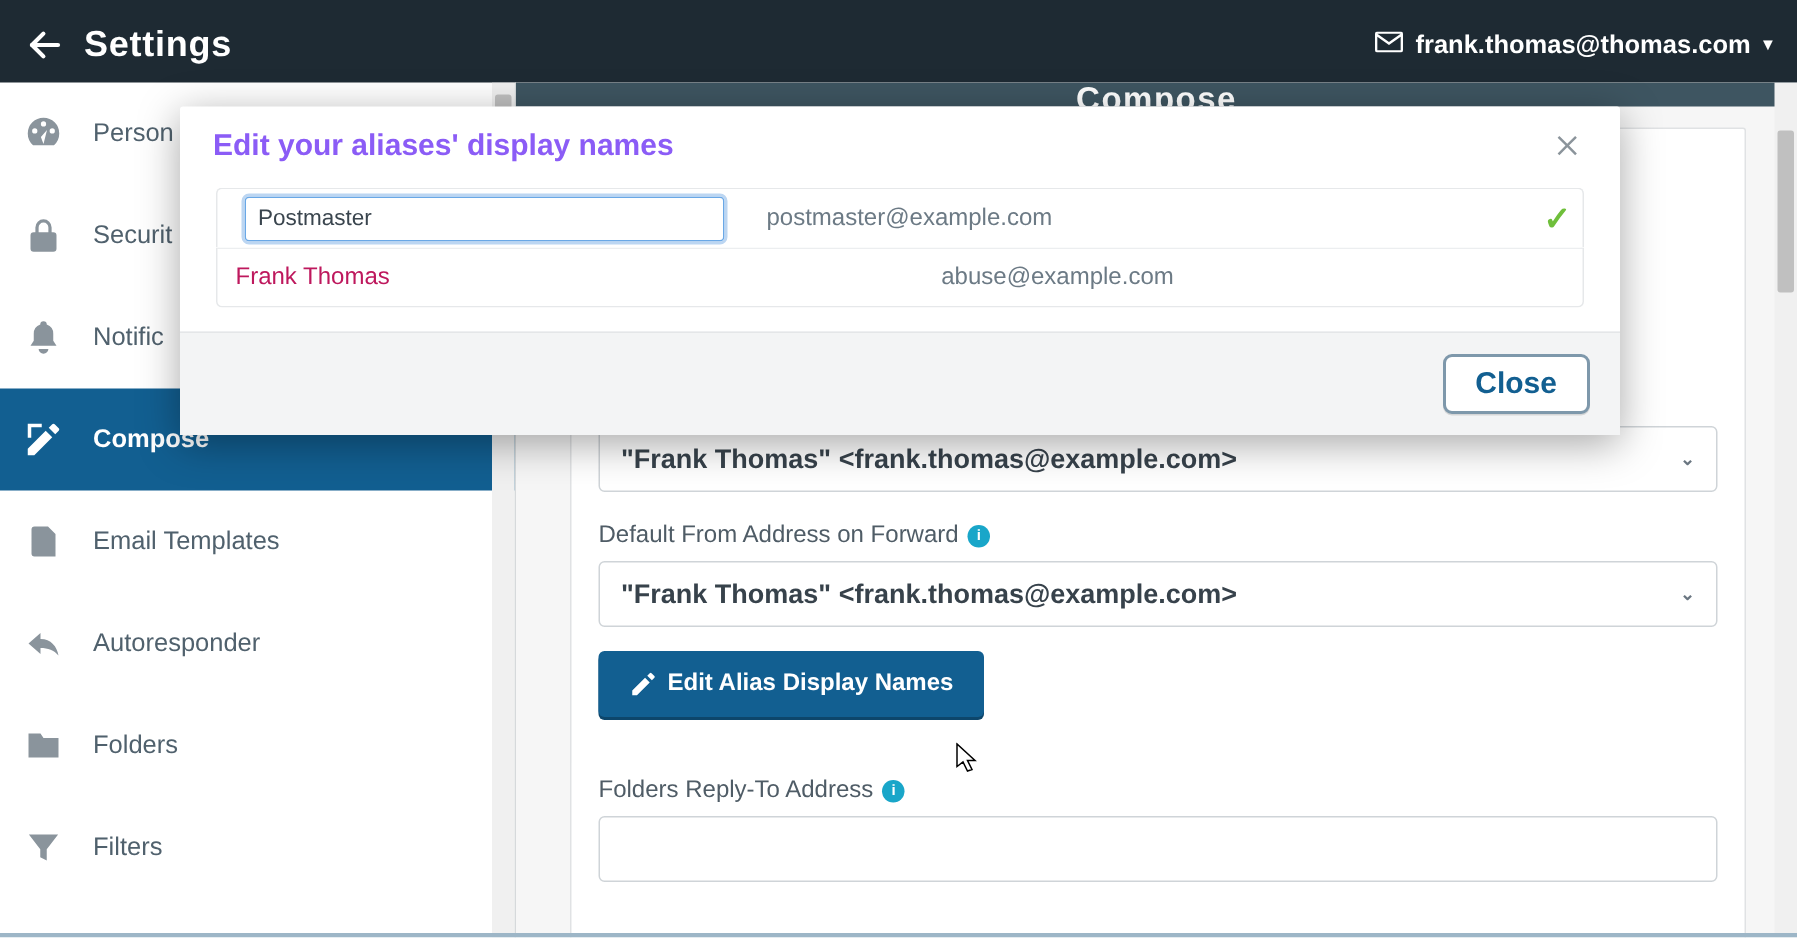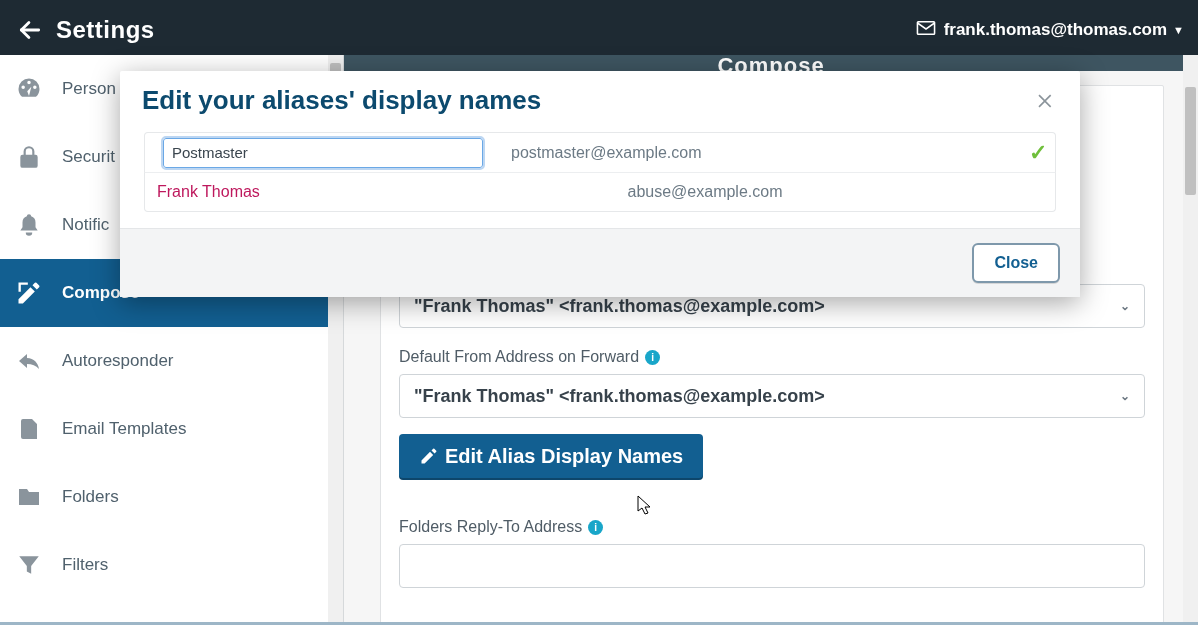--- a/index.html
+++ b/index.html
@@ -35,46 +35,46 @@
   .banner span { position: relative; top: 11px; letter-spacing: 1px; }
 
   .card { position: absolute; left: 36px; top: 30px; right: 34px; bottom: -40px; background: #fff; border: 1px solid #e0e2e4; border-radius: 2px; padding: 18px 18px; }
 
   .field-label { color: #4f5c66; font-size: 16px; margin-bottom: 8px; display: flex; align-items: center; gap: 6px; }
   .info-dot { width: 15px; height: 15px; border-radius: 50%; background: #19a6c9; color: #fff; font-size: 10px; font-weight: 700; display: inline-flex; align-items: center; justify-content: center; }
 
   .select-box { width: 100%; height: 44px; border: 1px solid #cfd4d8; border-radius: 4px; display: flex; align-items: center; justify-content: space-between; padding: 0 14px; color: #37424b; font-size: 18px; font-weight: 600; background: #fff; cursor: pointer; }
   .select-box .chev { color: #6a7681; font-size: 12px; }
 
-  .btn-primary { margin-top: 16px; height: 44px; padding: 0 20px; background: #125f91; color: #fff; border: none; border-radius: 4px; font-size: 20px; font-weight: 700; display: inline-flex; align-items: center; gap: 6px; cursor: pointer; box-shadow: 0 2px 0 #0d466b; }
+  .btn-primary { margin-top: 16px; height: 44px; padding: 0 20px; background: #125f91; color: #fff; border: none; border-radius: 4px; font-size: 16px; font-weight: 700; display: inline-flex; align-items: center; gap: 6px; cursor: pointer; box-shadow: 0 2px 0 #0d466b; }
 
   .spacer-v { height: 20px; }
 
   .input-plain { width: 100%; height: 44px; border: 1px solid #cfd4d8; border-radius: 4px; background: #fff; }
 
   
   .modal { position: absolute; left: 120px; top: 71px; width: 960px; background: #fff; border-radius: 2px; box-shadow: 0 6px 28px rgba(0,0,0,.35); z-index: 10; }
   .modal-head { display: flex; align-items: center; justify-content: space-between; padding: 14px 22px 10px 22px; }
-  .modal-title { font-size: 26px; font-weight: 700; color: #0c4a6e; }
+  .modal-title { font-size: 20px; font-weight: 700; color: #8b5cf6; }
   .modal-x { width: 24px; height: 24px; color: #8b949b; cursor: pointer; display: flex; align-items: center; justify-content: center; }
 
   .modal-body { padding: 6px 24px 16px 24px; }
 
   .alias-row { display: flex; align-items: center; height: 40px; gap: 10px; }
   .alias-row.editing { background: #fff; border: 1px solid #e6e8ea; border-radius: 4px 4px 0 0; border-bottom: none; }
   .alias-row.static  { background: #fff; border: 1px solid #e6e8ea; border-top: 1px solid #eceef0; border-radius: 0 0 4px 4px; padding: 0 8px; }
 
   .alias-name-input { margin: 4px 18px; width: 320px; height: 30px; border: 1px solid #6aa8e6; outline: 2px solid #bcd6f2; border-radius: 3px; padding: 0 8px; font-size: 15px; color: #3a454e; background: #fff; }
   .alias-email { flex: 1; color: #6c7a85; font-size: 16px; }
   .alias-check { width: 26px; color: #6fbf3b; font-size: 22px; font-weight: 700; padding-right: 8px; }
 
   .alias-name-static { width: 320px; padding-left: 4px; color: #be185d; font-size: 16px; }
 
   .modal-foot { background: #f3f4f5; padding: 14px 20px; display: flex; justify-content: flex-end; border-top: 1px solid #e4e6e8; }
-  .btn-close { height: 40px; padding: 0 20px; background: #fff; border: 2px solid #7e98ab; border-radius: 6px; color: #125f91; font-size: 16px; font-weight: 700; cursor: pointer; box-shadow: 0 1px 0 rgba(0,0,0,.12); }
+  .btn-close { height: 40px; padding: 0 20px; background: #fff; border: 2px solid #7e98ab; border-radius: 6px; color: #125f91; font-size: 20px; font-weight: 700; cursor: pointer; box-shadow: 0 1px 0 rgba(0,0,0,.12); }
 
   .cursor-arrow { position: absolute; left: 637px; top: 495px; z-index: 20; pointer-events: none; }
 
   
   .bottom-line { position: absolute; left: 0; right: 0; bottom: 0; height: 3px; background: #9db6c7; }
 </style>
 </head>
 <body>
 
 <div class="topbar">
@@ -133,34 +133,34 @@
     <span class="icon">
       <svg width="28" height="28" viewBox="0 0 24 24">
           <path d="M3 17.25V21h3.75L17 10.75l-3.75-3.75L3 17.25zM20.7 7c.4-.4.4-1 0-1.4l-2.3-2.3a1 1 0 0 0-1.4 0L15 5.3 18.7 9 20.7 7zM3 3h8v2H5v6H3V3z"></path>
         </svg>
     </span>
     <span>Compose</span>
   </div>
 
   <div class="side-item">
     <span class="icon">
+      <svg width="24" height="28" viewBox="0 0 24 24">
+          <path d="M6 2h9l5 5v15a0 0 0 0 1 0 0H6a2 2 0 0 1-2-2V4a2 2 0 0 1 2-2zm2 6h8v2H8V8zm0 4h8v2H8v-2zm0 4h8v2H8v-2z"></path>
+        </svg>
+    </span>
+    <span>Email Templates</span>
+  </div>
+
+  <div class="side-item">
+    <span class="icon">
       <svg width="28" height="24" viewBox="0 0 24 24">
           <path d="M10 9V5L2 12l8 7v-4c5 0 9 1.5 12 5-1-6-5-11-12-11z"></path>
         </svg>
     </span>
     <span>Autoresponder</span>
-  </div>
-
-  <div class="side-item">
-    <span class="icon">
-      <svg width="24" height="28" viewBox="0 0 24 24">
-          <path d="M6 2h9l5 5v15a0 0 0 0 1 0 0H6a2 2 0 0 1-2-2V4a2 2 0 0 1 2-2zm2 6h8v2H8V8zm0 4h8v2H8v-2zm0 4h8v2H8v-2z"></path>
-        </svg>
-    </span>
-    <span>Email Templates</span>
   </div>
 
   <div class="side-item">
     <span class="icon">
       <svg width="28" height="24" viewBox="0 0 24 24">
           <path d="M10 4H2v16h20V7H12l-2-3zM2 9h20"></path>
         </svg>
     </span>
     <span>Folders</span>
   </div>

